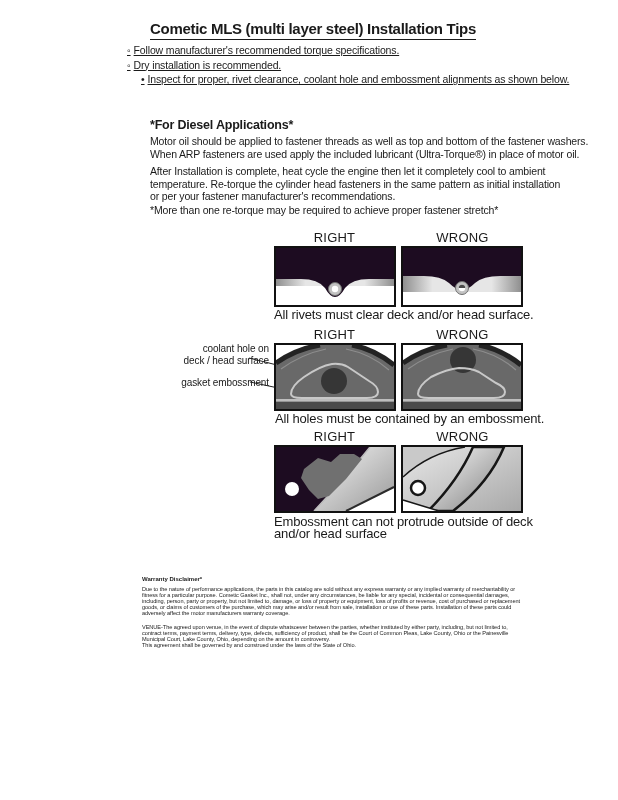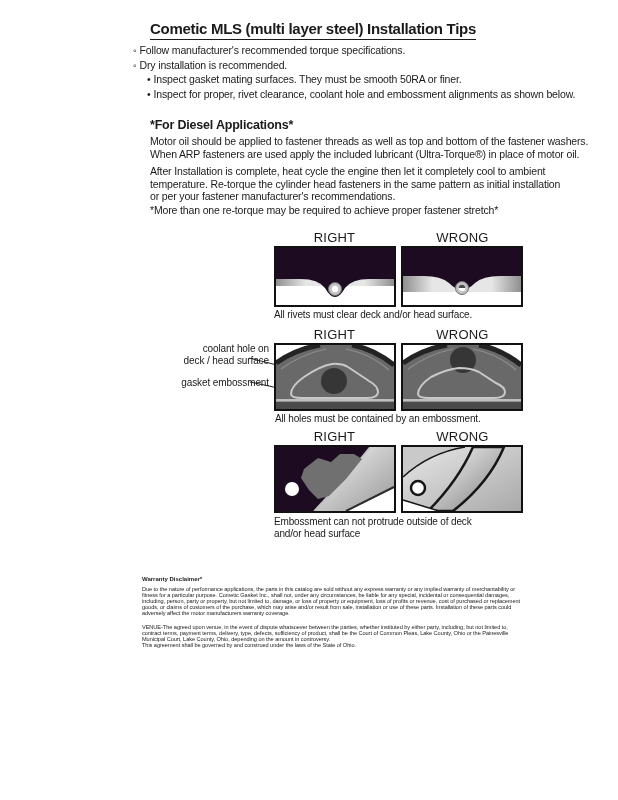--- a/index.html
+++ b/index.html
@@ -1,35 +1,35 @@
 <!DOCTYPE html>
 <html style="--ink: #1a1a1a; --dark: #1d0c21;"><head>
 <meta charset="utf-8">
 <style>
   html,body{margin:0;padding:0;background:#fff;}
   .page{position:relative;width:618px;height:653px;background:#fff;overflow:hidden;
         font-family:"Liberation Sans",sans-serif;color:var(--ink,#1a1a1a);margin-left:37px;}
   .title{position:absolute;left:113px;top:20px;margin:0;font-size:15px;font-weight:bold;
          letter-spacing:-0.3px;border-bottom:1.5px solid #1a1a1a;padding-bottom:2px;white-space:nowrap;}
-  .bullets{position:absolute;left:96px;top:43px;margin:0;padding:0;list-style:none;
-           font-size:10.5px;letter-spacing:-0.15px;line-height:14.6px;width:470px;white-space:nowrap;}
+  .bullets{position:absolute;left:90px;top:43px;margin:0;padding:0;list-style:none;
+           font-size:10.5px;letter-spacing:-0.15px;line-height:14.6px;width:470px;white-space:nowrap;text-decoration:underline;}
   .bullets li.b::before{content:"◦";margin-right:3px;}
   .bullets li.sub{padding-left:14px;}
   .bullets li.sub::before{content:"•";margin-right:3px;}
   .diesel{position:absolute;left:113px;top:118px;margin:0;font-size:12.5px;font-weight:bold;letter-spacing:-0.2px;text-align:right;}
   .para{position:absolute;left:113px;margin:0;font-size:10.5px;letter-spacing:-0.15px;
         line-height:12.6px;white-space:pre-line;width:480px;}
   .p1{top:135px}.p2{top:165px}.note{top:204px}
   .fig-headers{position:absolute;left:237px;width:249px;display:flex;gap:7px;
                font-size:13px;letter-spacing:0.2px;}
   .fig-headers span{width:122px;text-align:center;}
   .fh1{top:230px}.fh2{top:327px}.fh3{top:429px}
   .fig-panels{position:absolute;left:237px;display:flex;gap:5px;}
   .fp1{top:246px}.fp2{top:343px}.fp3{top:445px}
-  .cap{position:absolute;font-size:10px;letter-spacing:-0.15px;line-height:12px;margin:0;}
+  .cap{position:absolute;font-size:13px;letter-spacing:-0.15px;line-height:12px;margin:0;}
   .cap1{left:237px;top:309px}
   .cap2{left:238px;top:413px}
   .cap3{left:237px;top:516px;white-space:pre-line}
   .fig-label{position:absolute;left:108px;width:124px;text-align:right;margin:0;
              font-size:10px;letter-spacing:-0.1px;line-height:11.5px;white-space:pre-line;}
   .fl1{top:343px}.fl2{top:377px}
   .leader{position:absolute;left:208px;top:352px}
   .defs-holder{position:absolute;width:0;height:0;}
   .disclaimer{position:absolute;left:105px;top:576px;width:415px;color:#222;}
   .disclaimer h3{margin:0 0 4px 0;font-size:6px;font-weight:bold;}
@@ -62,21 +62,20 @@
           <stop offset="1" stop-color="#7f7f7f"></stop>
       </linearGradient>
     </defs>
   </svg>
 
   <h1 class="title">Cometic MLS (multi layer steel) Installation Tips</h1>
 
   <ul class="bullets">
     <li class="b">Follow manufacturer's recommended torque specifications.</li>
     <li class="b">Dry installation is recommended.</li>
-    <li class="sub">Inspect gasket mating surfaces.  They must be smooth 50RA or finer.</li>
     <li class="sub">Inspect for proper, rivet clearance, coolant hole and embossment alignments as shown below.</li>
   </ul>
 
   <h2 class="diesel">*For Diesel Applications*</h2>
   <p class="para p1">Motor oil should be applied to fastener threads as well as top and bottom of the fastener washers.
 When ARP fasteners are used apply the included lubricant (Ultra-Torque®) in place of motor oil.</p>
   <p class="para p2">After Installation is complete, heat cycle the engine then let it completely cool to ambient
 temperature. Re-torque the cylinder head fasteners in the same pattern as initial installation
 or per your fastener manufacturer's recommendations.</p>
   <p class="para note">*More than one re-torque may be required to achieve proper fastener stretch*</p>

